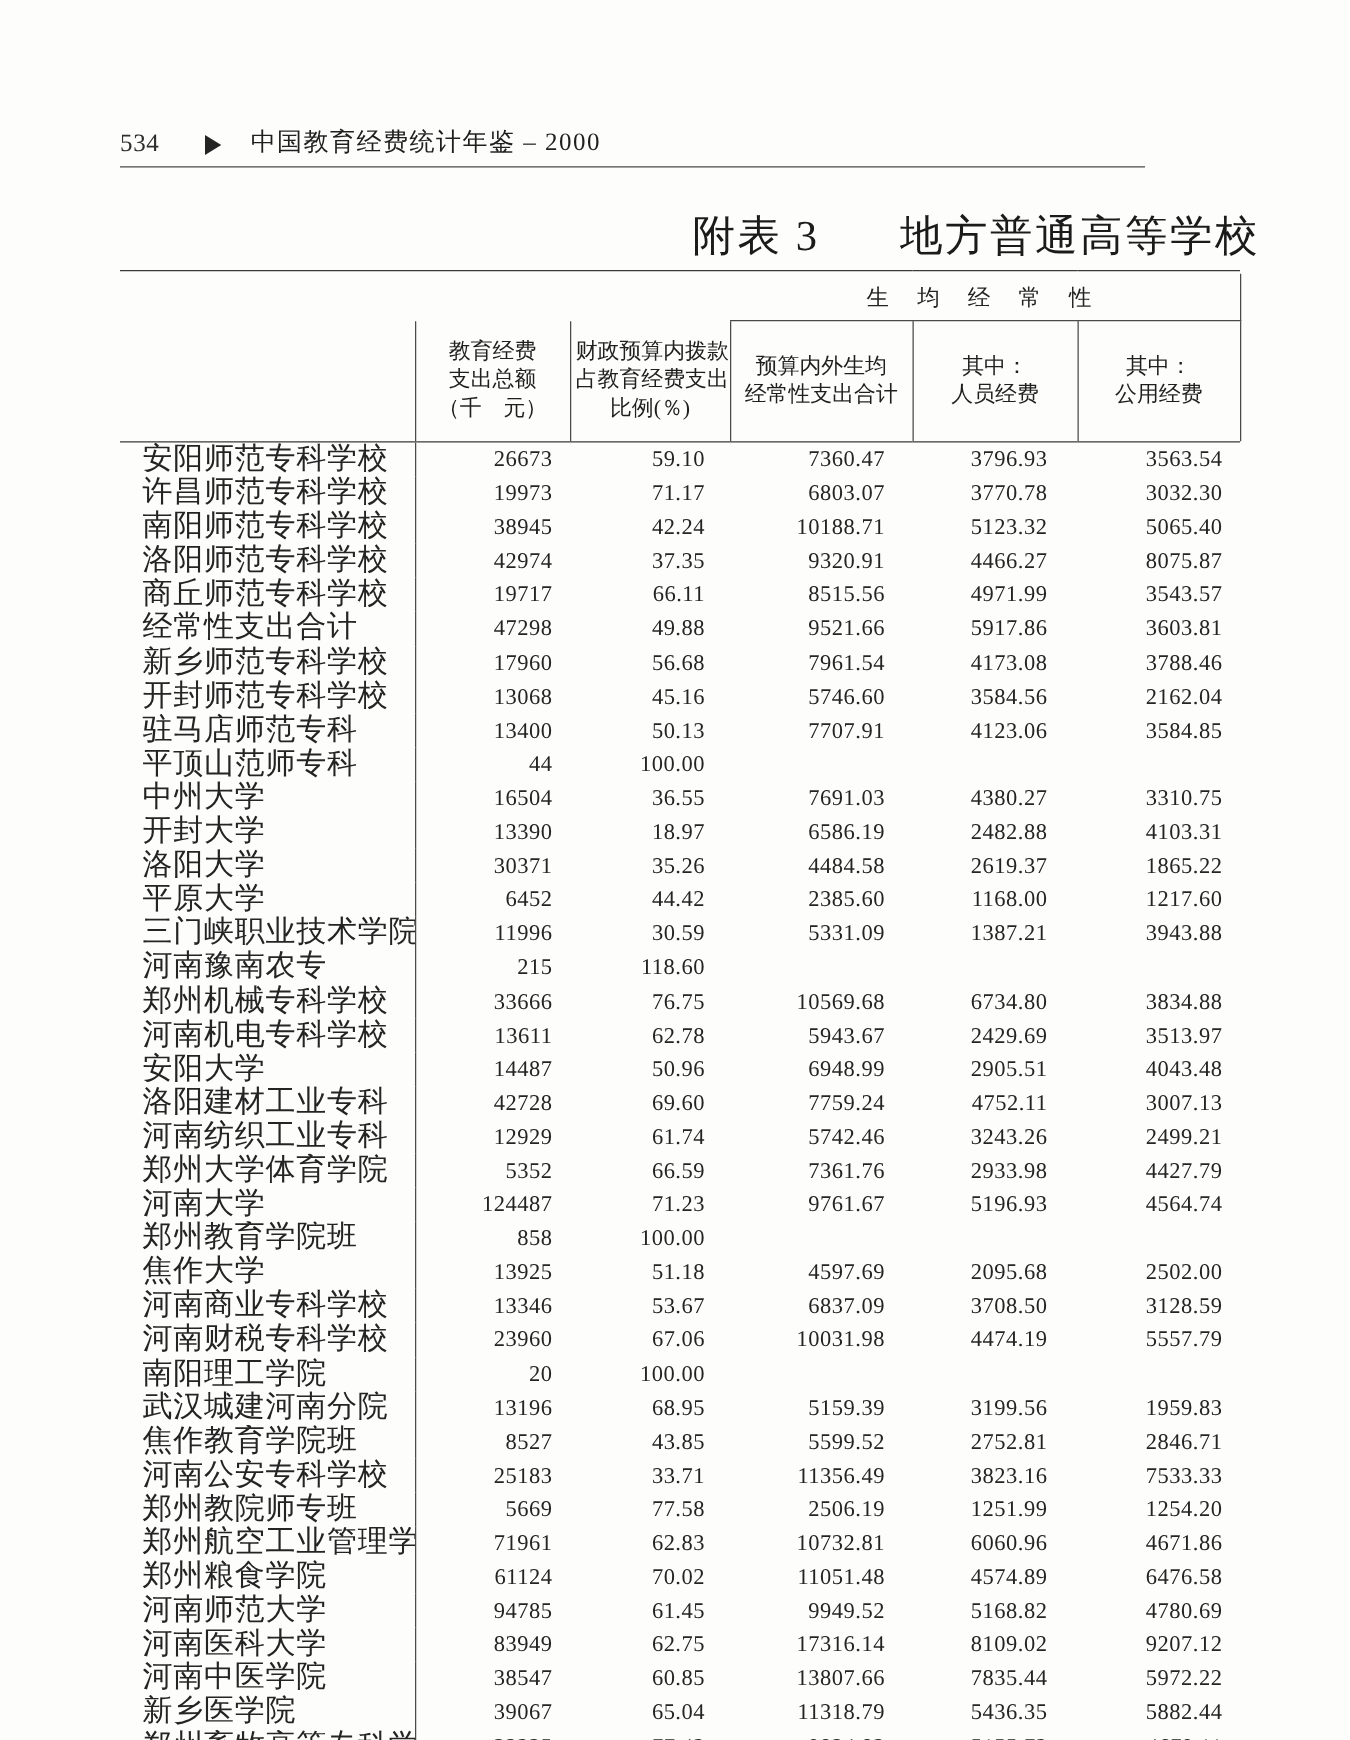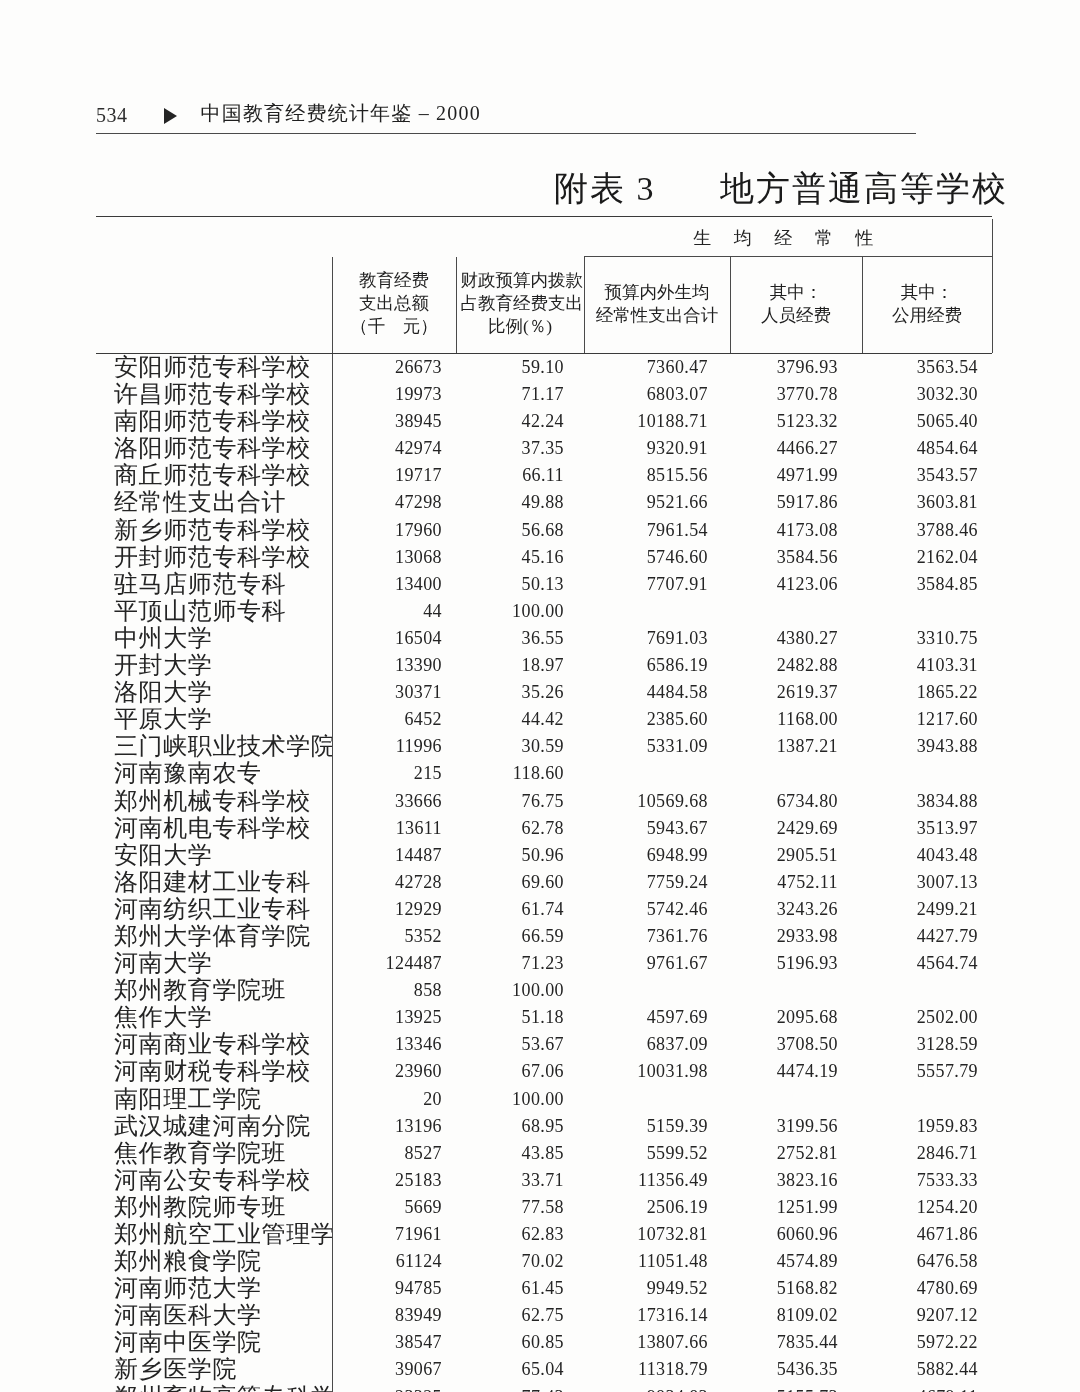--- a/index.html
+++ b/index.html
@@ -278,21 +278,21 @@
             <td class="num sum">10188.71</td>
             <td class="num staff">5123.32</td>
             <td class="num pub">5065.40</td>
           </tr>
           <tr>
             <td class="name">洛阳师范专科学校</td>
             <td class="num">42974</td>
             <td class="num pct">37.35</td>
             <td class="num sum">9320.91</td>
             <td class="num staff">4466.27</td>
-            <td class="num pub">4854.64</td>
+            <td class="num pub">8075.87</td>
           </tr>
           <tr>
             <td class="name">商丘师范专科学校</td>
             <td class="num">19717</td>
             <td class="num pct">66.11</td>
             <td class="num sum">8515.56</td>
             <td class="num staff">4971.99</td>
             <td class="num pub">3543.57</td>
           </tr>
           <tr>

